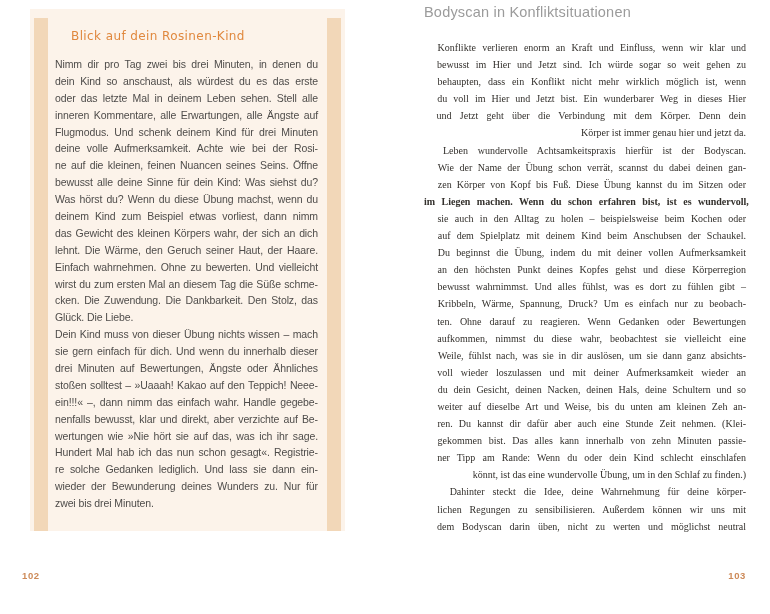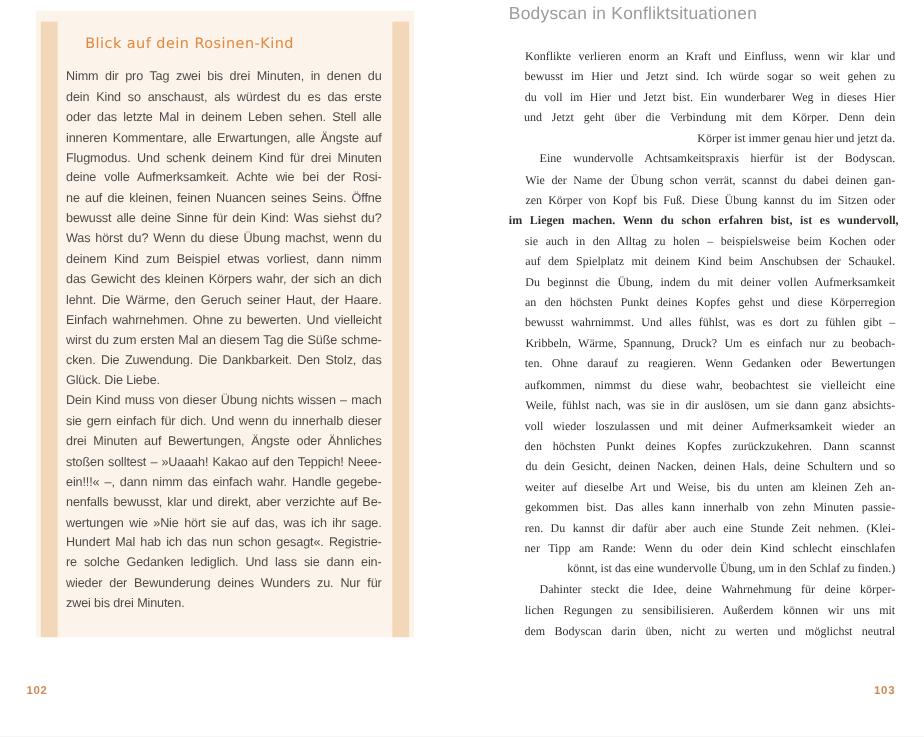--- a/index.html
+++ b/index.html
@@ -109,42 +109,42 @@
         </div>
     </div>
     <div class="pnum pnum-l">102</div>
   </section>
 
   <section class="page right">
     <h1 class="section-heading">Bodyscan in Konfliktsituationen</h1>
     <div class="serif-body" id="right-body">
         <div class="line"><span style="word-spacing: 3.77031px;">Konflikte verlieren enorm an Kraft und Einfluss, wenn wir klar und</span></div>
         <div class="line"><span style="word-spacing: 3.91797px;">bewusst im Hier und Jetzt sind. Ich würde sogar so weit gehen zu</span></div>
+        <div class="line"><span style="word-spacing: 4.31597px;">behaupten, dass ein Konflikt nicht mehr wirklich möglich ist, wenn</span></div>
         <div class="line"><span style="word-spacing: 3.51823px;">du voll im Hier und Jetzt bist. Ein wunderbarer Weg in dieses Hier</span></div>
         <div class="line"><span style="word-spacing: 5.77031px;">und Jetzt geht über die Verbindung mit dem Körper. Denn dein</span></div>
         <div class="line end"><span>Körper ist immer genau hier und jetzt da.</span></div>
-        <div class="line indent"><span style="word-spacing: 7.22396px;">Eine wundervolle Achtsamkeitspraxis hierfür ist der Bodyscan.</span></div>
+        <div class="line indent"><span style="word-spacing: 7.22396px;">Leben wundervolle Achtsamkeitspraxis hierfür ist der Bodyscan.</span></div>
         <div class="line"><span style="word-spacing: 3.01705px;">Wie der Name der Übung schon verrät, scannst du dabei deinen gan-</span></div>
         <div class="line"><span style="word-spacing: 2.60417px;">zen Körper von Kopf bis Fuß. Diese Übung kannst du im Sitzen oder</span></div>
         <div class="line"><span style="word-spacing: 3.93125px; font-weight: bold;">im Liegen machen. Wenn du schon erfahren bist, ist es wundervoll,</span></div>
         <div class="line"><span style="word-spacing: 3.74432px;">sie auch in den Alltag zu holen – beispielsweise beim Kochen oder</span></div>
         <div class="line"><span style="word-spacing: 3.63542px;">auf dem Spielplatz mit deinem Kind beim Anschubsen der Schaukel.</span></div>
         <div class="line"><span style="word-spacing: 3.63368px;">Du beginnst die Übung, indem du mit deiner vollen Aufmerksamkeit</span></div>
         <div class="line"><span style="word-spacing: 4.25174px;">an den höchsten Punkt deines Kopfes gehst und diese Körperregion</span></div>
         <div class="line"><span style="word-spacing: 3.63494px;">bewusst wahrnimmst. Und alles fühlst, was es dort zu fühlen gibt –</span></div>
         <div class="line"><span style="word-spacing: 3.53125px;">Kribbeln, Wärme, Spannung, Druck? Um es einfach nur zu beobach-</span></div>
         <div class="line"><span style="word-spacing: 5.39453px;">ten. Ohne darauf zu reagieren. Wenn Gedanken oder Bewertungen</span></div>
         <div class="line"><span style="word-spacing: 5.45703px;">aufkommen, nimmst du diese wahr, beobachtest sie vielleicht eine</span></div>
         <div class="line"><span style="word-spacing: 2.33594px;">Weile, fühlst nach, was sie in dir auslösen, um sie dann ganz absichts-</span></div>
         <div class="line"><span style="word-spacing: 5.47656px;">voll wieder loszulassen und mit deiner Aufmerksamkeit wieder an</span></div>
-        <div class="line"><span style="word-spacing: 6.59375px;">den höchsten Punkt deines Kopfes zurückzukehren. Dann scannst</span></div>
         <div class="line"><span style="word-spacing: 3.18594px;">du dein Gesicht, deinen Nacken, deinen Hals, deine Schultern und so</span></div>
         <div class="line"><span style="word-spacing: 3.32552px;">weiter auf dieselbe Art und Weise, bis du unten am kleinen Zeh an-</span></div>
+        <div class="line"><span style="word-spacing: 3.6946px;">ren. Du kannst dir dafür aber auch eine Stunde Zeit nehmen. (Klei-</span></div>
         <div class="line"><span style="word-spacing: 4.21875px;">gekommen bist. Das alles kann innerhalb von zehn Minuten passie-</span></div>
-        <div class="line"><span style="word-spacing: 3.6946px;">ren. Du kannst dir dafür aber auch eine Stunde Zeit nehmen. (Klei-</span></div>
         <div class="line"><span style="word-spacing: 4.60156px;">ner Tipp am Rande: Wenn du oder dein Kind schlecht einschlafen</span></div>
         <div class="line end"><span>könnt, ist das eine wundervolle Übung, um in den Schlaf zu finden.)</span></div>
         <div class="line indent"><span style="word-spacing: 5.43359px;">Dahinter steckt die Idee, deine Wahrnehmung für deine körper-</span></div>
         <div class="line"><span style="word-spacing: 5.36523px;">lichen Regungen zu sensibilisieren. Außerdem können wir uns mit</span></div>
         <div class="line"><span style="word-spacing: 5.38715px;">dem Bodyscan darin üben, nicht zu werten und möglichst neutral</span></div>
       </div>
     <div class="pnum pnum-r">103</div>
   </section>
 
 </div>

